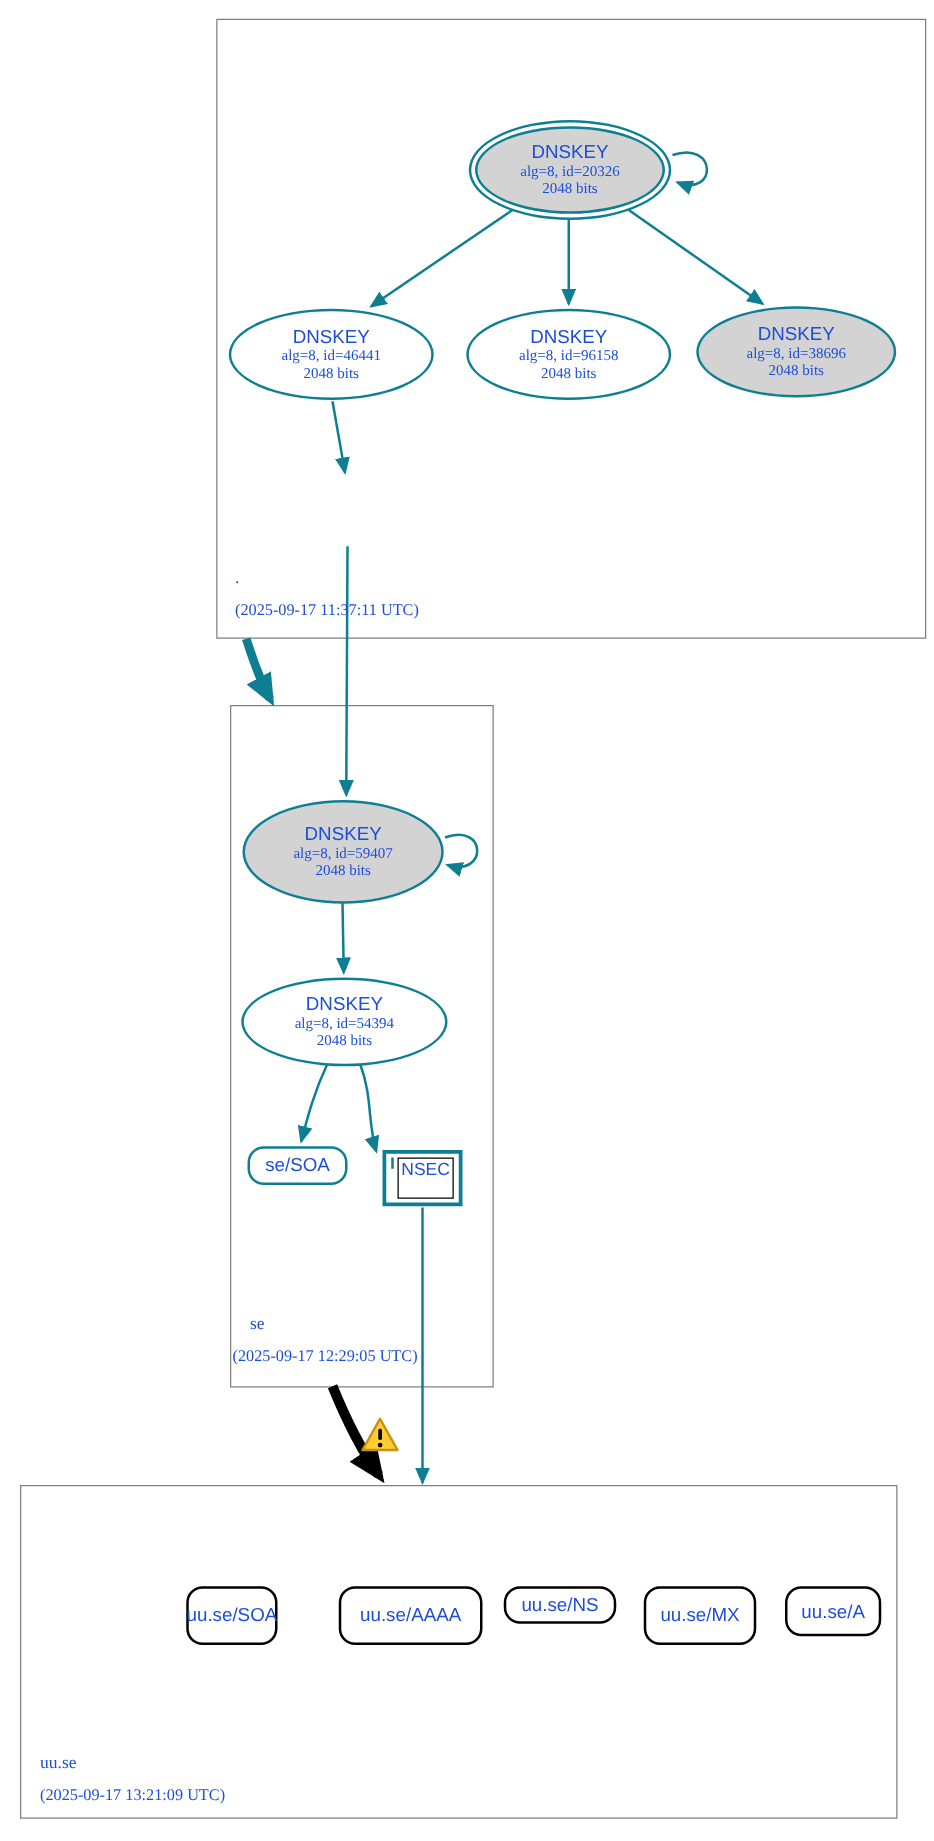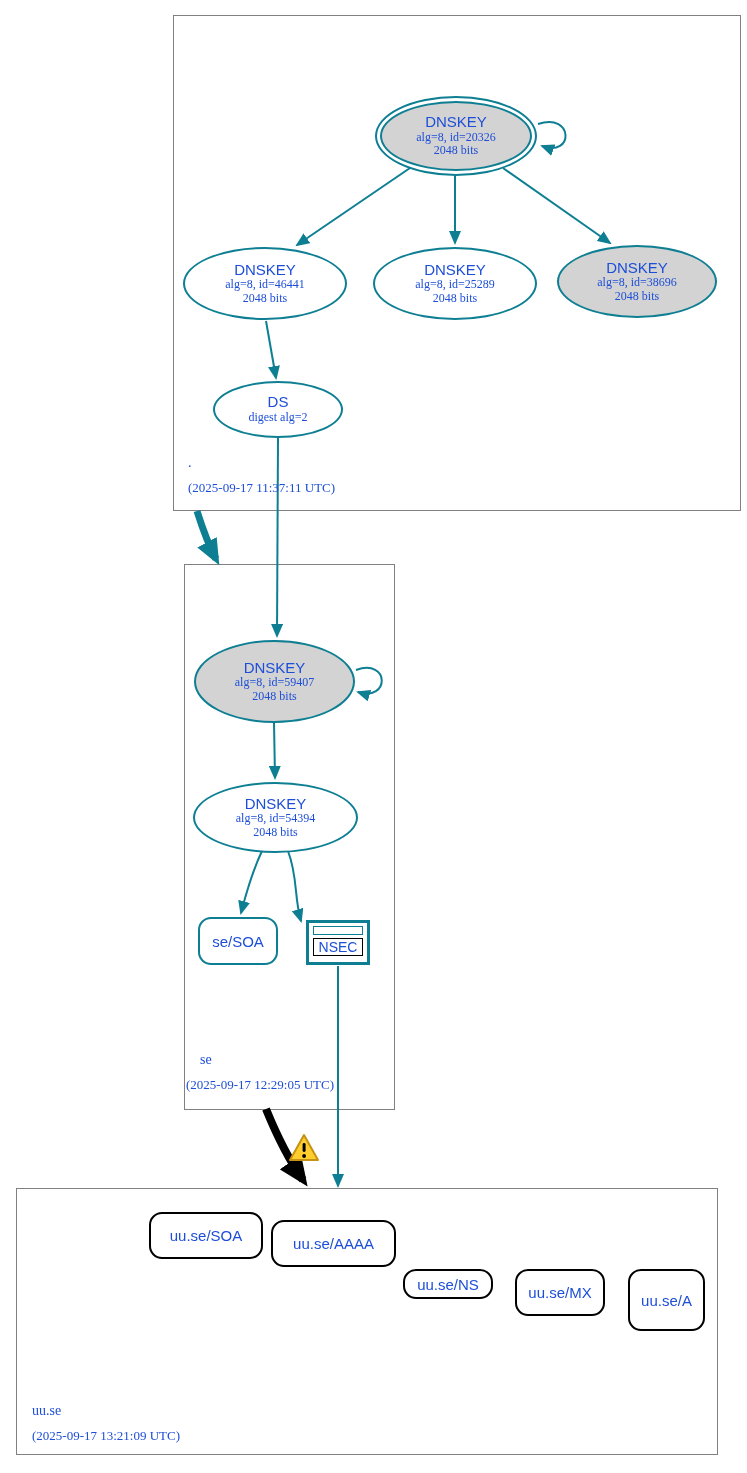--- a/index.html
+++ b/index.html
@@ -22,21 +22,21 @@
   .inner-ring{position:absolute;inset:3px;border:2.2px solid var(--secure);border-radius:50%;
               background:var(--key-fill);display:flex;flex-direction:column;justify-content:center;
               align-items:center;text-align:center;line-height:1.12;}
   .ntitle{font-family:"Liberation Sans","DejaVu Sans",sans-serif;font-size:15px;}
   .ndetail{font-family:"Liberation Serif","DejaVu Serif",serif;font-size:12px;}
   .rrset{border:2px solid #000;border-radius:13px;background:#fff;
          display:flex;align-items:center;justify-content:center;
          font-family:"Liberation Sans","DejaVu Sans",sans-serif;font-size:15px;}
   .rrset.secure{border-color:var(--secure);}
   .nsec{border:3px solid var(--secure);background:#fff;padding:3px 4px;display:flex;
-        flex-direction:column;gap:3px;align-items:stretch;}
+        flex-direction:row;gap:3px;align-items:stretch;}
   .nsec-strip{height:7px;border:1.5px solid var(--secure);}
   .nsec-label{border:1px solid #000;text-align:center;
               font-family:"Liberation Sans","DejaVu Sans",sans-serif;font-size:14px;padding:0 2px;}
   .zlabel{position:absolute;font-size:14px;z-index:2;}
   .ztime{position:absolute;font-size:13px;z-index:2;text-align:center;}
 </style>
 </head>
 <body>
 
 <div id="canvas">
@@ -89,74 +89,70 @@
   </div>
 
   <div class="node ellipse" style="left:183px;top:247px;width:164px;height:73px">
     <div class="ntitle">DNSKEY</div>
     <div class="ndetail">alg=8, id=46441</div>
     <div class="ndetail">2048 bits</div>
   </div>
 
   <div class="node ellipse" style="left:373px;top:247px;width:164px;height:73px">
     <div class="ntitle">DNSKEY</div>
-    <div class="ndetail">alg=8, id=25289</div>
+    <div class="ndetail">alg=8, id=96158</div>
     <div class="ndetail">2048 bits</div>
   </div>
 
   <div class="node ellipse gray" style="left:557px;top:245px;width:160px;height:73px">
     <div class="ntitle">DNSKEY</div>
     <div class="ndetail">alg=8, id=38696</div>
     <div class="ndetail">2048 bits</div>
   </div>
 
-  <div class="node ellipse" style="left:213px;top:381px;width:130px;height:57px">
-    <div class="ntitle">DS</div>
-    <div class="ndetail">digest alg=2</div>
-  </div>
 
   <div class="zlabel" style="left:188px;top:455px">.</div>
   <div class="ztime" style="left:188px;top:480px">(2025-09-17 11:37:11 UTC)</div>
 
   <div class="node ellipse gray" style="left:194px;top:640px;width:161px;height:83px">
     <div class="ntitle">DNSKEY</div>
     <div class="ndetail">alg=8, id=59407</div>
     <div class="ndetail">2048 bits</div>
   </div>
 
   <div class="node ellipse" style="left:193px;top:782px;width:165px;height:71px">
     <div class="ntitle">DNSKEY</div>
     <div class="ndetail">alg=8, id=54394</div>
     <div class="ndetail">2048 bits</div>
   </div>
 
-  <div class="node rrset secure" style="left:198px;top:917px;width:80px;height:48px">
+  <div class="node rrset secure" style="left:198px;top:917px;width:80px;height:31px">
     <span>se/SOA</span>
   </div>
 
   <div class="node nsec" style="left:306px;top:920px;width:64px;height:45px">
     <div class="nsec-strip"></div>
     <div class="nsec-label">NSEC</div>
   </div>
 
   <div class="zlabel" style="left:200px;top:1052px">se</div>
   <div class="ztime" style="left:186px;top:1077px">(2025-09-17 12:29:05 UTC)</div>
 
-  <div class="node rrset" style="left:149px;top:1212px;width:114px;height:47px">
+  <div class="node rrset" style="left:149px;top:1269px;width:73px;height:47px">
     <span>uu.se/SOA</span>
   </div>
-  <div class="node rrset" style="left:271px;top:1220px;width:125px;height:47px">
+  <div class="node rrset" style="left:271px;top:1269px;width:115px;height:47px">
     <span>uu.se/AAAA</span>
   </div>
   <div class="node rrset" style="left:403px;top:1269px;width:90px;height:30px">
     <span>uu.se/NS</span>
   </div>
   <div class="node rrset" style="left:515px;top:1269px;width:90px;height:47px">
     <span>uu.se/MX</span>
   </div>
-  <div class="node rrset" style="left:628px;top:1269px;width:77px;height:62px">
+  <div class="node rrset" style="left:628px;top:1269px;width:77px;height:40px">
     <span>uu.se/A</span>
   </div>
 
   <div class="zlabel" style="left:32px;top:1403px">uu.se</div>
   <div class="ztime" style="left:32px;top:1428px">(2025-09-17 13:21:09 UTC)</div>
 
 </div>
 
 </body></html>

